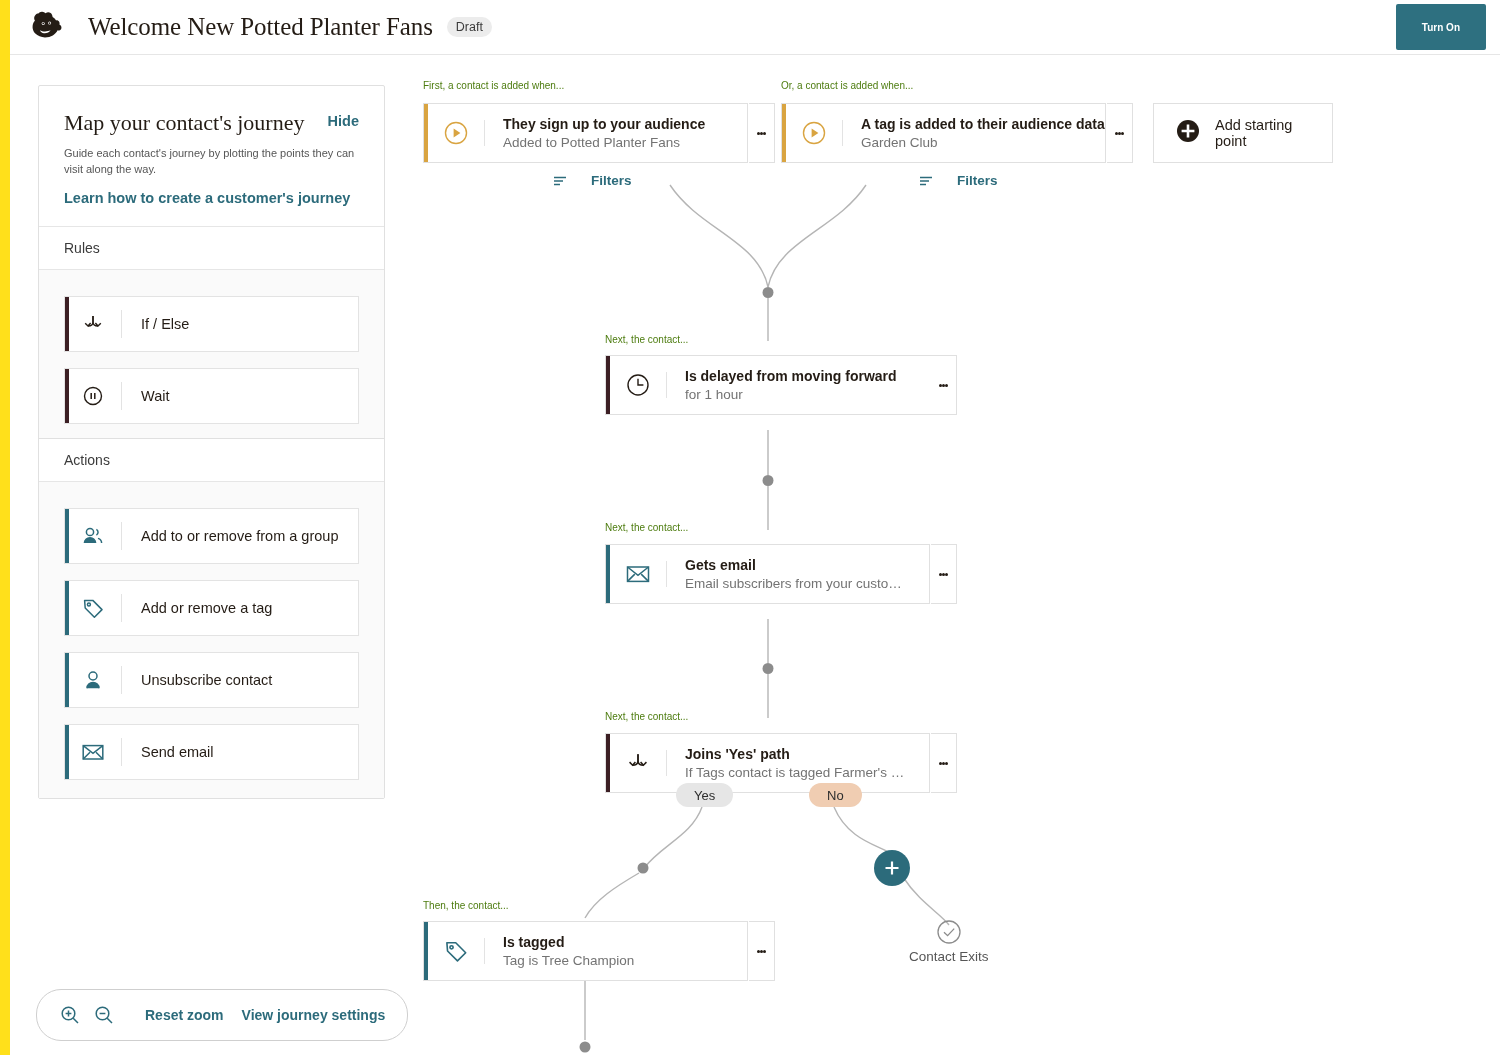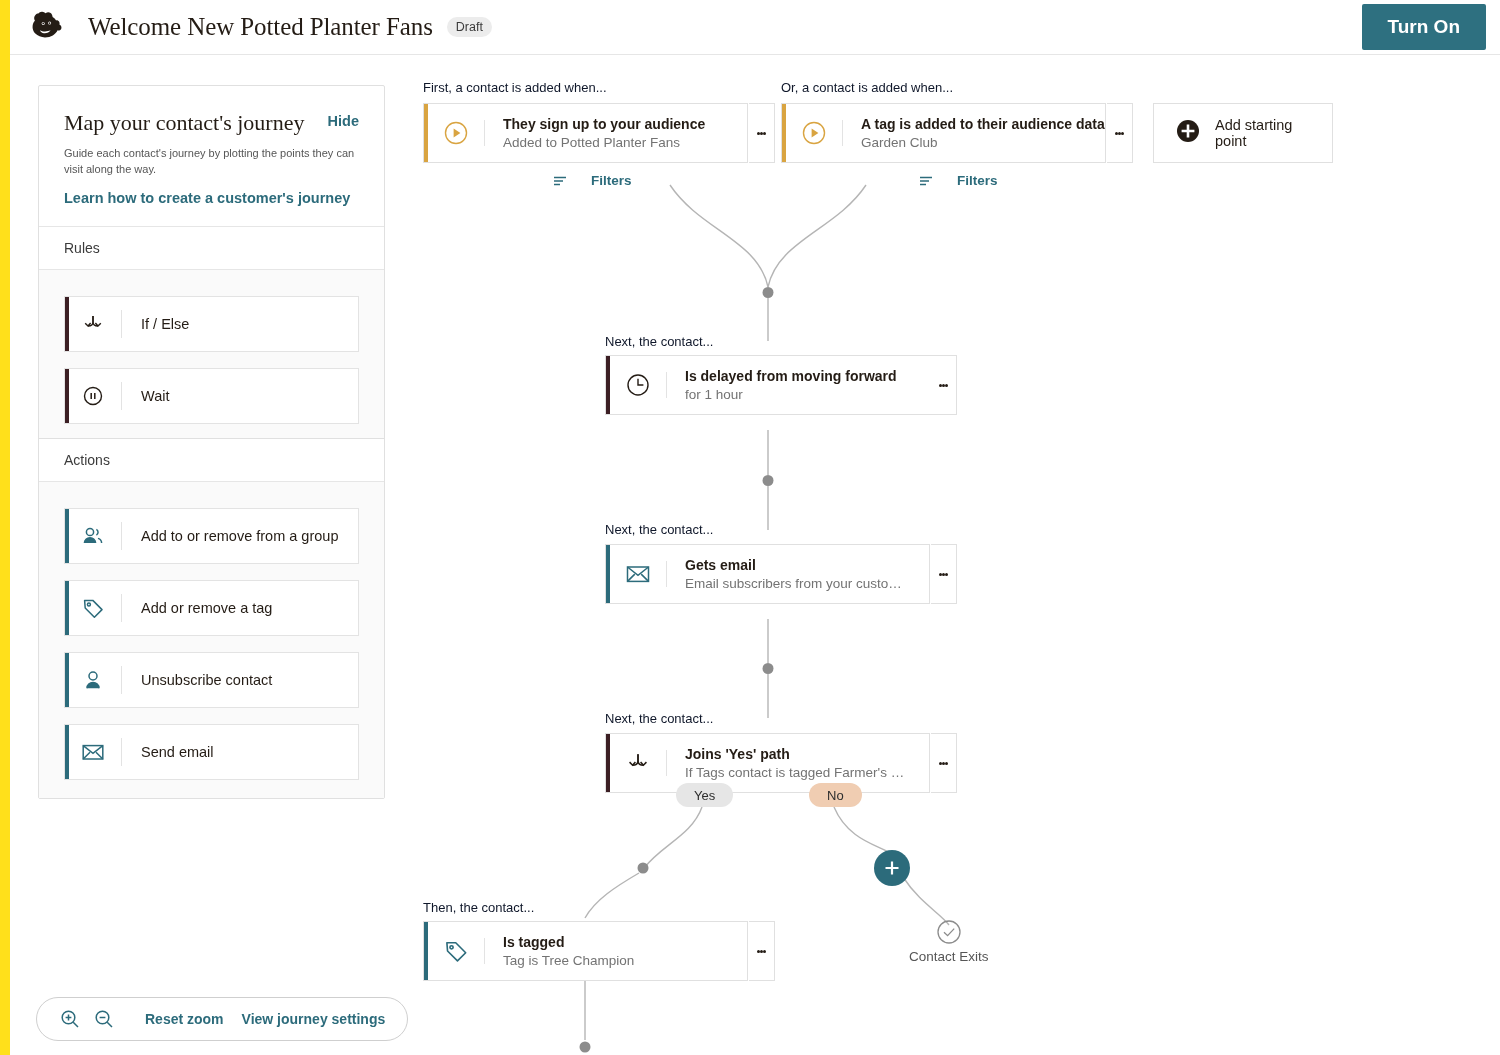--- a/index.html
+++ b/index.html
@@ -30,21 +30,21 @@
     font-size:25px; color:#241c15; margin-left:18px; letter-spacing:-0.1px;
     white-space:nowrap;
   }
   .draft-badge {
     margin-left:14px; background:#ececec; color:#3b3b3b;
     font-size:12.5px; padding:4px 9px; border-radius:10px; line-height:1;
   }
   .turn-on-btn {
     position:absolute; right:14px; top:4px;
     background:#2e7080; color:#fff; border:none;
-    font-size:19px; font-weight:bold;
+    font-size:10px; font-weight:bold;
     padding:0 26px; height:46px; border-radius:2px; cursor:pointer;
     font-family:"Liberation Sans", sans-serif;
   }
 
   
   .sidebar {
     position:absolute; left:38px; top:85px; width:347px;
     background:#fff; border:1px solid #e0e0e0; border-radius:2px;
   }
   .sb-intro { padding:24px 25px 20px 25px; border-bottom:1px solid #e6e6e6; position:relative; }
@@ -72,36 +72,36 @@
   .sb-item:last-child { margin-bottom:0; }
   .sb-item .edge { position:absolute; left:0; top:0; bottom:0; width:4px; }
   .sb-item.rule .edge { background:#3c1f24; }
   .sb-item.action .edge { background:#2c6b7b; }
   .sb-ico { width:56px; display:flex; align-items:center; justify-content:center; }
   .sb-divider { width:1px; height:28px; background:#e3e3e3; }
   .sb-label { padding-left:19px; font-size:14.5px; color:#241c15; }
 
   
   .zoom-bar {
-    position:absolute; left:36px; bottom:14px; height:44px;
+    position:absolute; left:36px; bottom:14px; height:52px;
     border:1px solid #cfcfcf; border-radius:25px; background:#fff;
     display:flex; align-items:center; padding:0 22px;
   }
   .zoom-bar .zi { margin-right:12px; cursor:pointer; display:flex; }
   .zoom-bar .zlink {
     color:#2c6b7b; font-size:14px; font-weight:bold; cursor:pointer; text-decoration:none;
     margin-left:18px; white-space:nowrap;
   }
 
   
   .canvas { position:absolute; left:400px; top:55px; right:0; bottom:0; overflow:hidden; }
   .canvas svg.wires { position:absolute; left:0; top:0; }
 
   .caption {
-    position:absolute; font-size:13px; color:#0f172a; white-space:nowrap;
+    position:absolute; font-size:10px; color:#4d7c0f; white-space:nowrap;
   }
 
   
   .node {
     position:absolute; background:#fff; border:1px solid #e0e0e0;
     display:flex; align-items:stretch; height:60px;
   }
   .node .edge { width:4px; flex:0 0 4px; }
   .node.trigger .edge { background:#d9a441; }
   .node.rule .edge { background:#3c1f24; }

